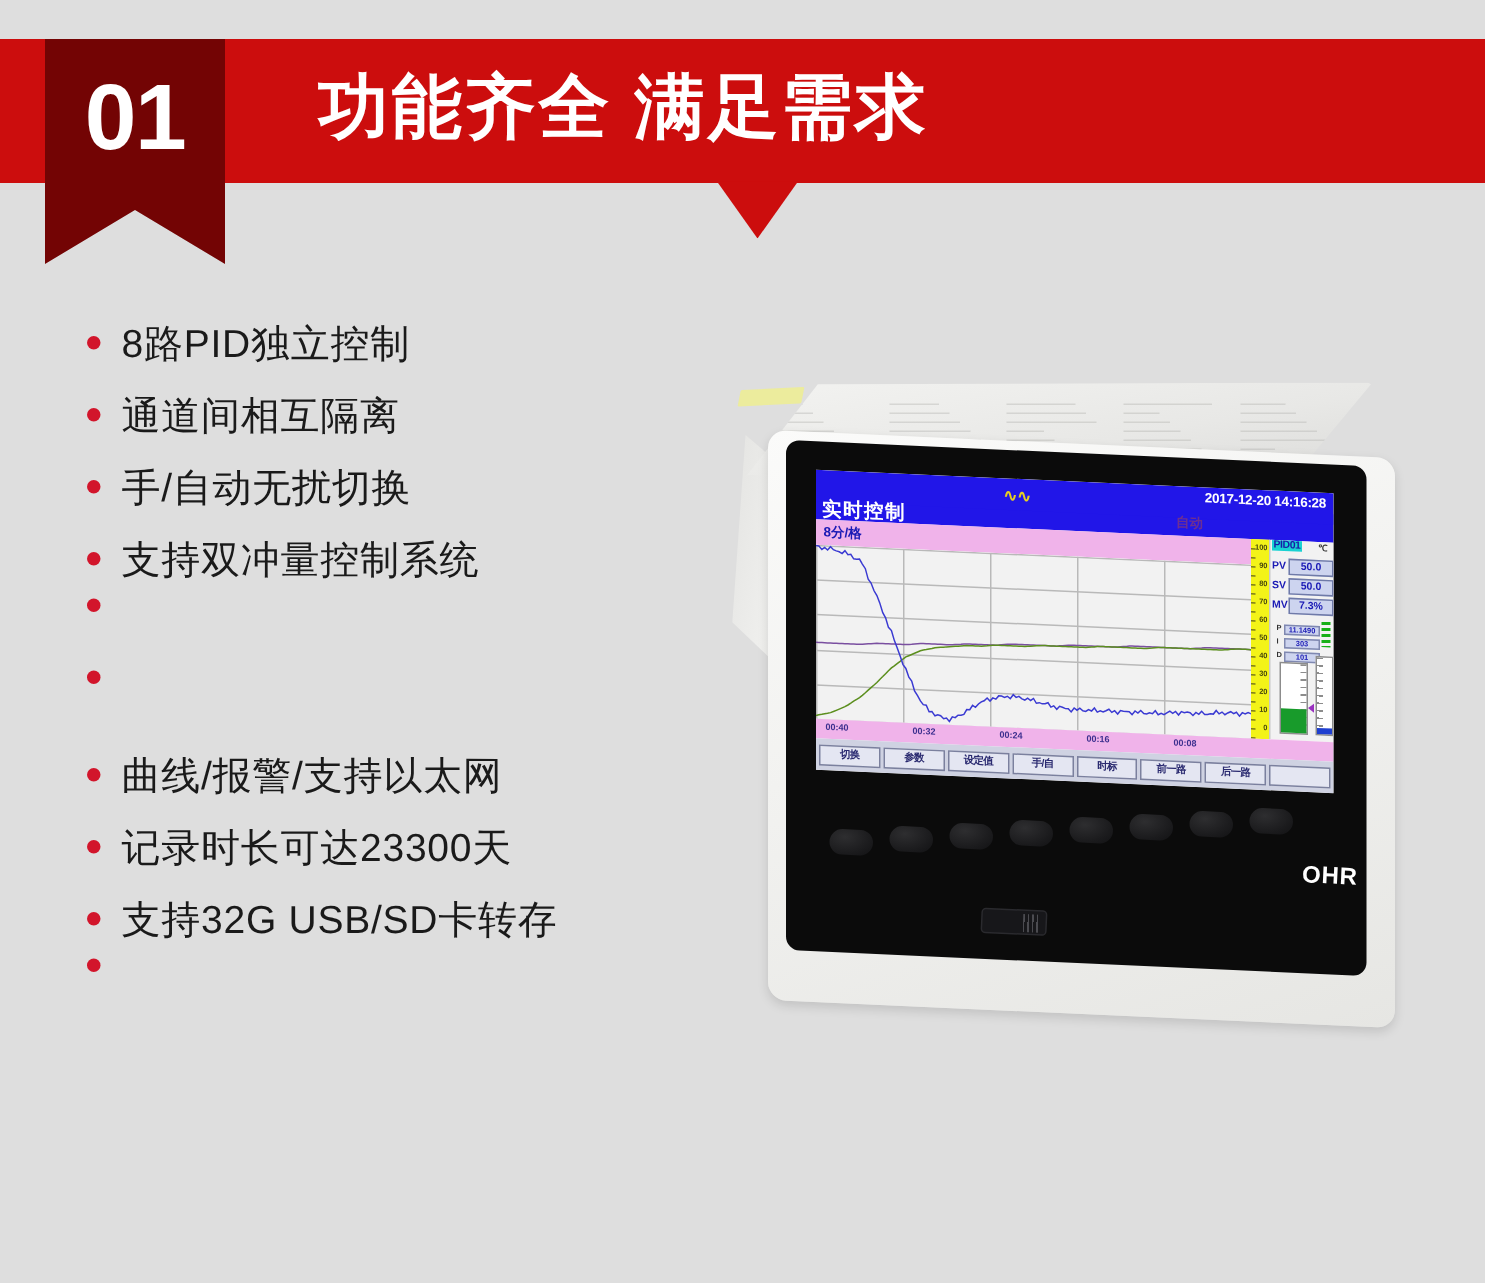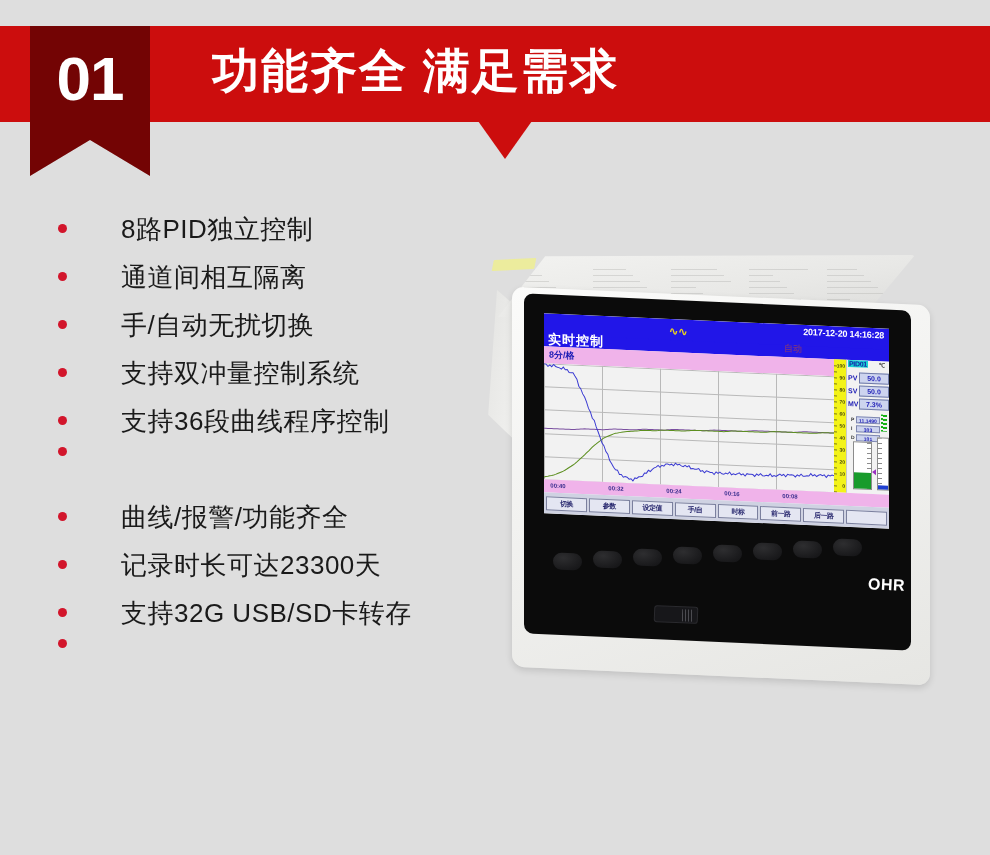--- a/index.html
+++ b/index.html
@@ -73,21 +73,20 @@
     margin-right: 14px;
     flex: 0 0 auto;
     position: relative;
     top: -5px;
   }
   .feature-label {
     font-size: 26px;
     color: #1a1a1a;
     white-space: nowrap;
     letter-spacing: 0.5px;
-    margin-left: 40px;
   }
 
   
   #device {
     position: absolute;
     left: 485px; top: 250px;
     width: 470px; height: 420px;
   }
   
   #body-top {
@@ -476,28 +475,27 @@
   <div class="feature">
     <span class="bullet"></span>
     <span class="feature-label">手/自动无扰切换</span>
   </div>
   <div class="feature">
     <span class="bullet"></span>
     <span class="feature-label">支持双冲量控制系统</span>
   </div>
   <div class="feature">
     <span class="bullet"></span>
-    <span class="feature-label">支持36段曲线程序控制</span>
-  </div>
-  <div class="feature">
-    <span class="bullet"></span>
-  </div>
-  <div class="feature">
-    <span class="bullet"></span>
-    <span class="feature-label">曲线/报警/功能齐全</span>
+  </div>
+  <div class="feature">
+    <span class="bullet"></span>
+  </div>
+  <div class="feature">
+    <span class="bullet"></span>
+    <span class="feature-label">曲线/报警/支持以太网</span>
   </div>
   <div class="feature">
     <span class="bullet"></span>
     <span class="feature-label">记录时长可达23300天</span>
   </div>
   <div class="feature">
     <span class="bullet"></span>
     <span class="feature-label">支持32G USB/SD卡转存</span>
   </div>
   <div class="feature">

